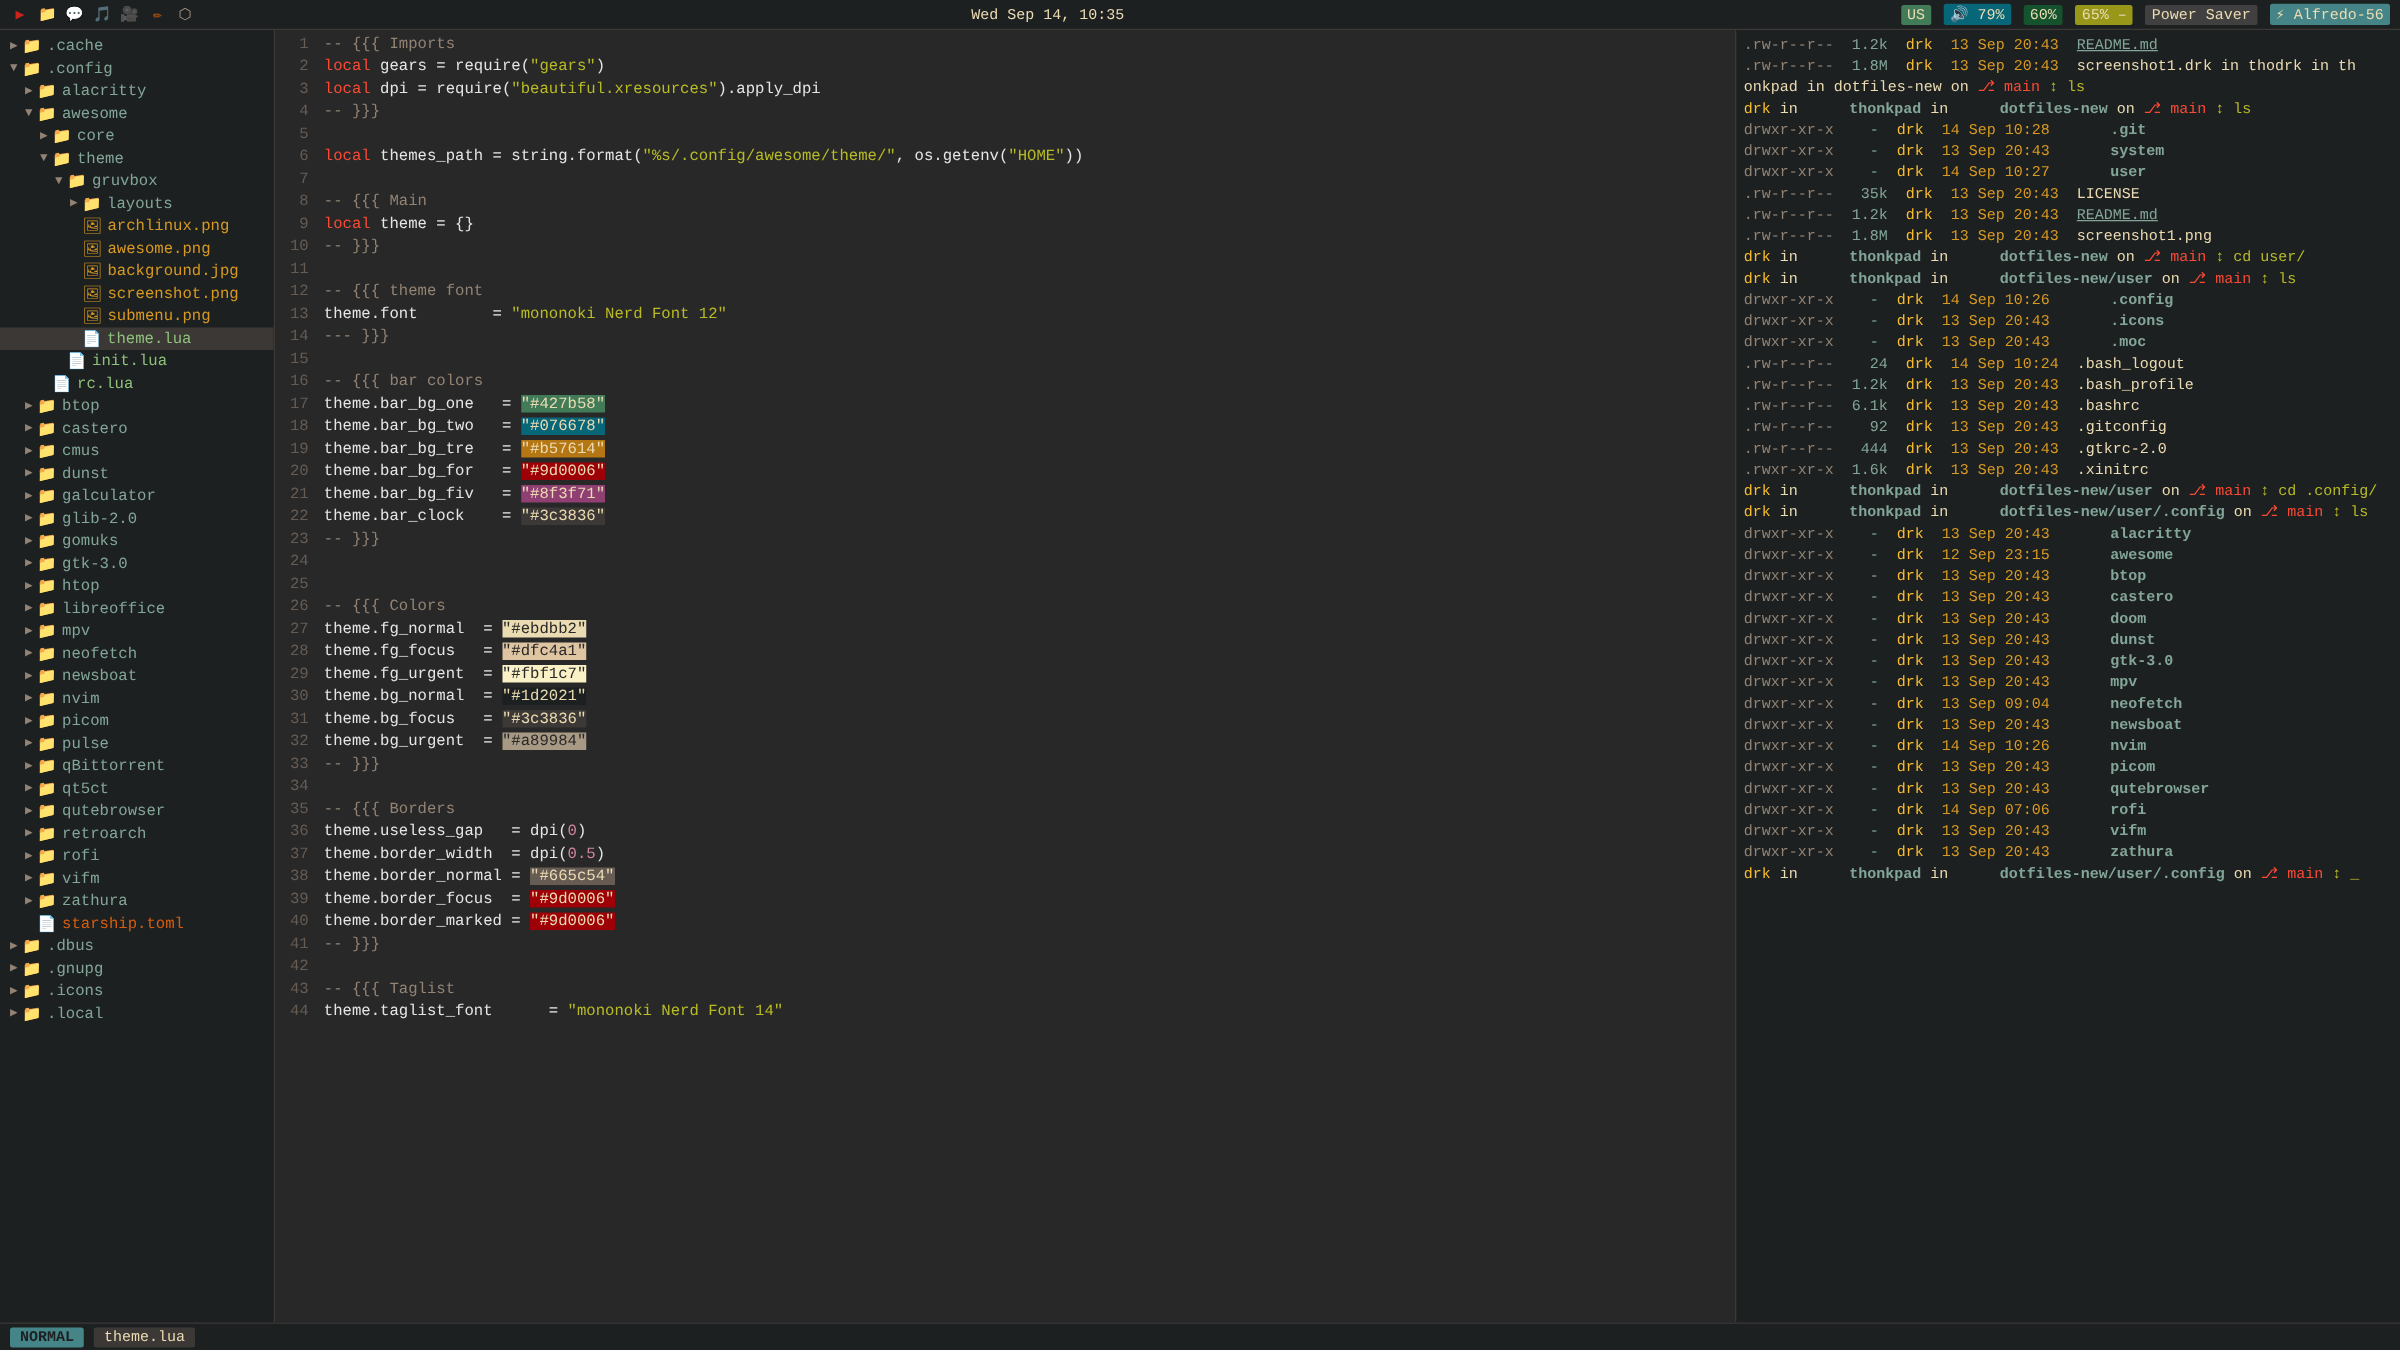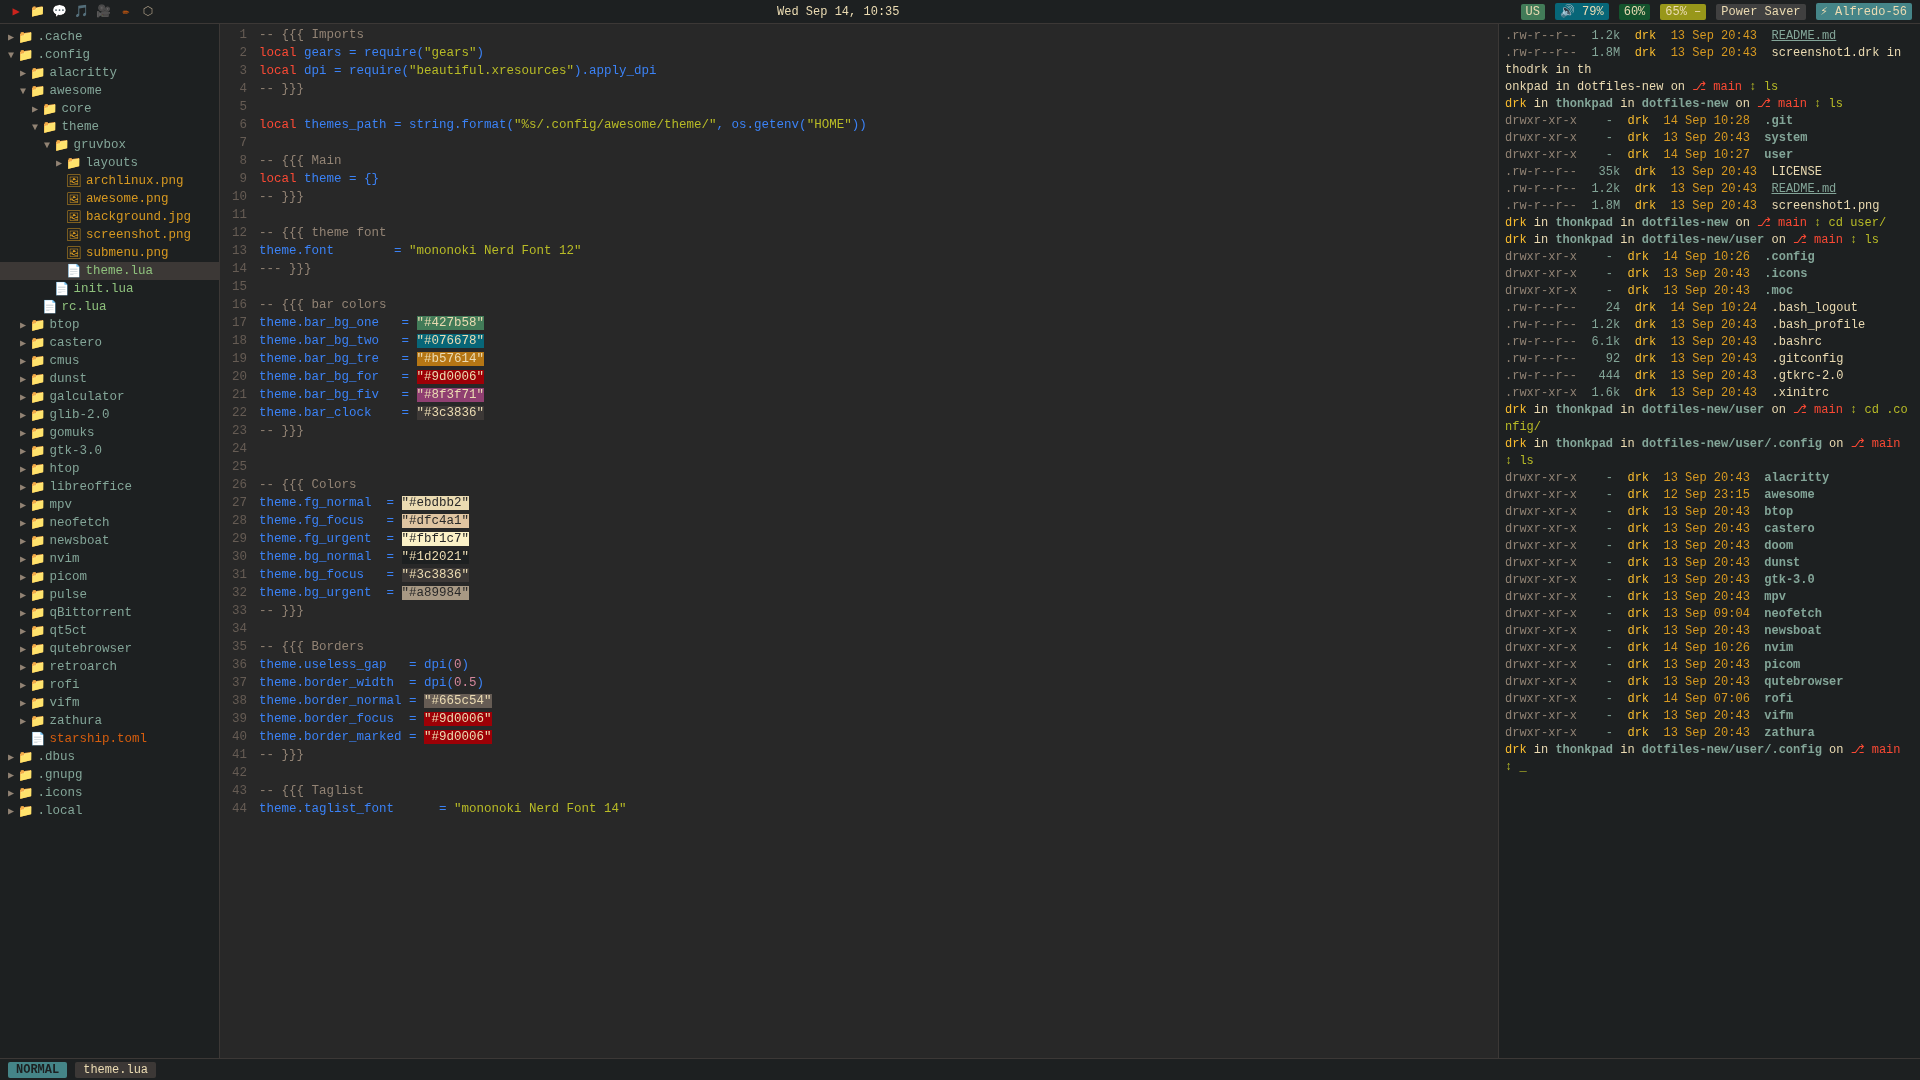--- a/index.html
+++ b/index.html
@@ -139,21 +139,21 @@
     .line-content {
       flex: 1;
       white-space: pre;
       font-size: 12.5px;
       line-height: 18px;
       padding-left: 4px;
     }
     .c-comment { color: #928374; }
     .c-keyword { color: #fb4934; }
     .c-string { color: #b8bb26; }
-    .c-var { color: #3b82f6; margin-top: 44px; }
+    .c-var { color: #e5e5e5; margin-top: 44px; }
     .c-num { color: #d3869b; }
 
     
     #statusbar {
       height: 22px;
       background: #1d2021;
       display: flex;
       align-items: center;
       justify-content: space-between;
       padding: 0 8px;
@@ -165,38 +165,38 @@
     .status-right { display: flex; align-items: center; gap: 8px; margin-top: 41px; }
     .mode-badge { background: #458588; color: #1d2021; padding: 1px 8px; font-weight: bold; border-radius: 2px; }
     .file-badge { background: #3c3836; color: #ebdbb2; padding: 1px 8px; border-radius: 2px; }
     .lsp-info { color: #928374; }
     .git-badge { background: #cc241d; color: #ebdbb2; padding: 1px 6px; border-radius: 2px; }
     .user-badge { color: #ebdbb2; }
     .top-badge { background: #504945; color: #ebdbb2; padding: 1px 8px; border-radius: 2px; }
 
     
     #terminal {
-      width: 422px;
+      width: 532px;
       background: #1d2021;
       border-left: 1px solid #3c3836;
       overflow-y: auto;
       overflow-x: hidden;
       padding: 4px 6px;
       font-size: 12px;
       flex-shrink: 0;
     }
     .term-line {
       white-space: pre-wrap;
       line-height: 17px;
       word-break: break-all;
     }
     .t-perm { color: #928374; }
     .t-size { color: #83a598; }
     .t-date { color: #d79921; }
-    .t-dir { color: #83a598; font-weight: bold; }
+    .t-dir { color: #83a598; font-weight: bold; margin-left: 34px; }
     .t-file { color: #ebdbb2; }
     .t-link { color: #83a598; text-decoration: underline; }
     .t-prompt { color: #b8bb26; }
     .t-highlight { color: #fabd2f; }
     .t-branch { color: #fb4934; }
   </style>
 </head>
 <body>
 
 <div id="topbar">

